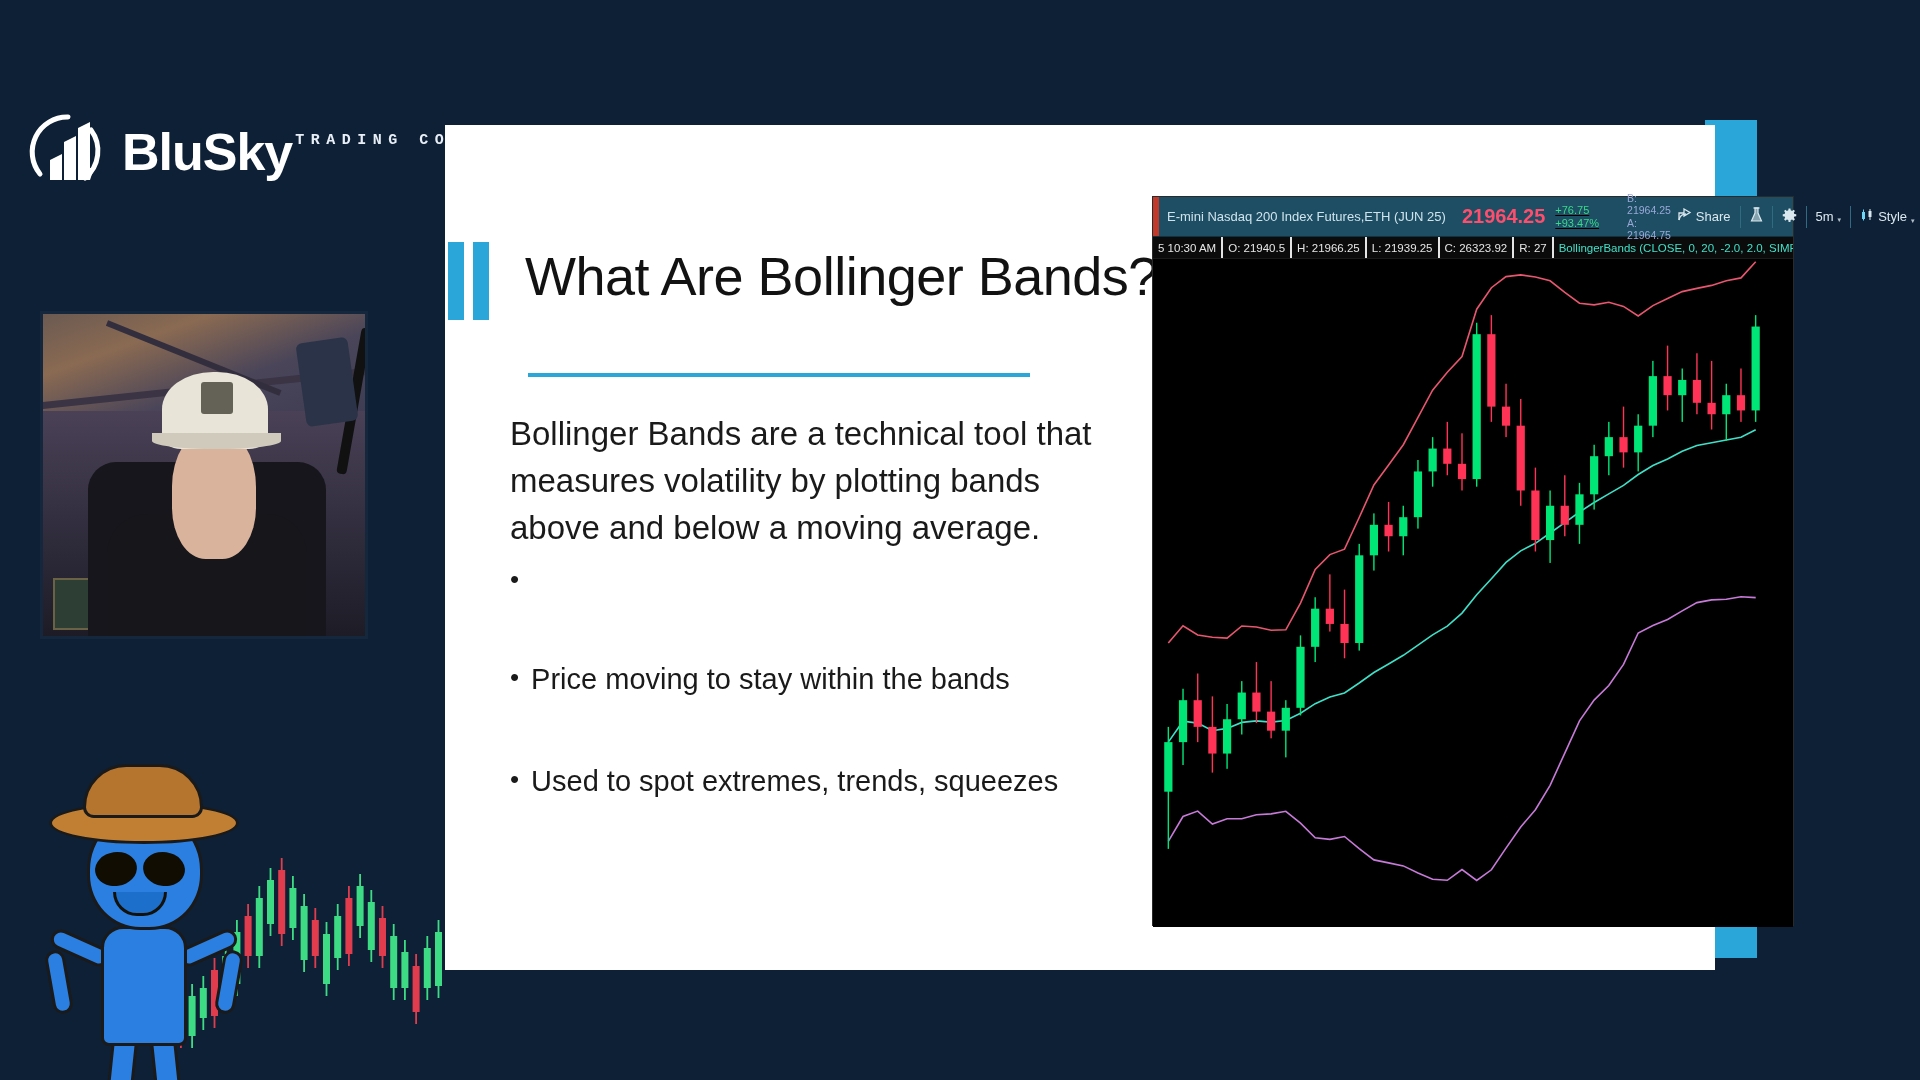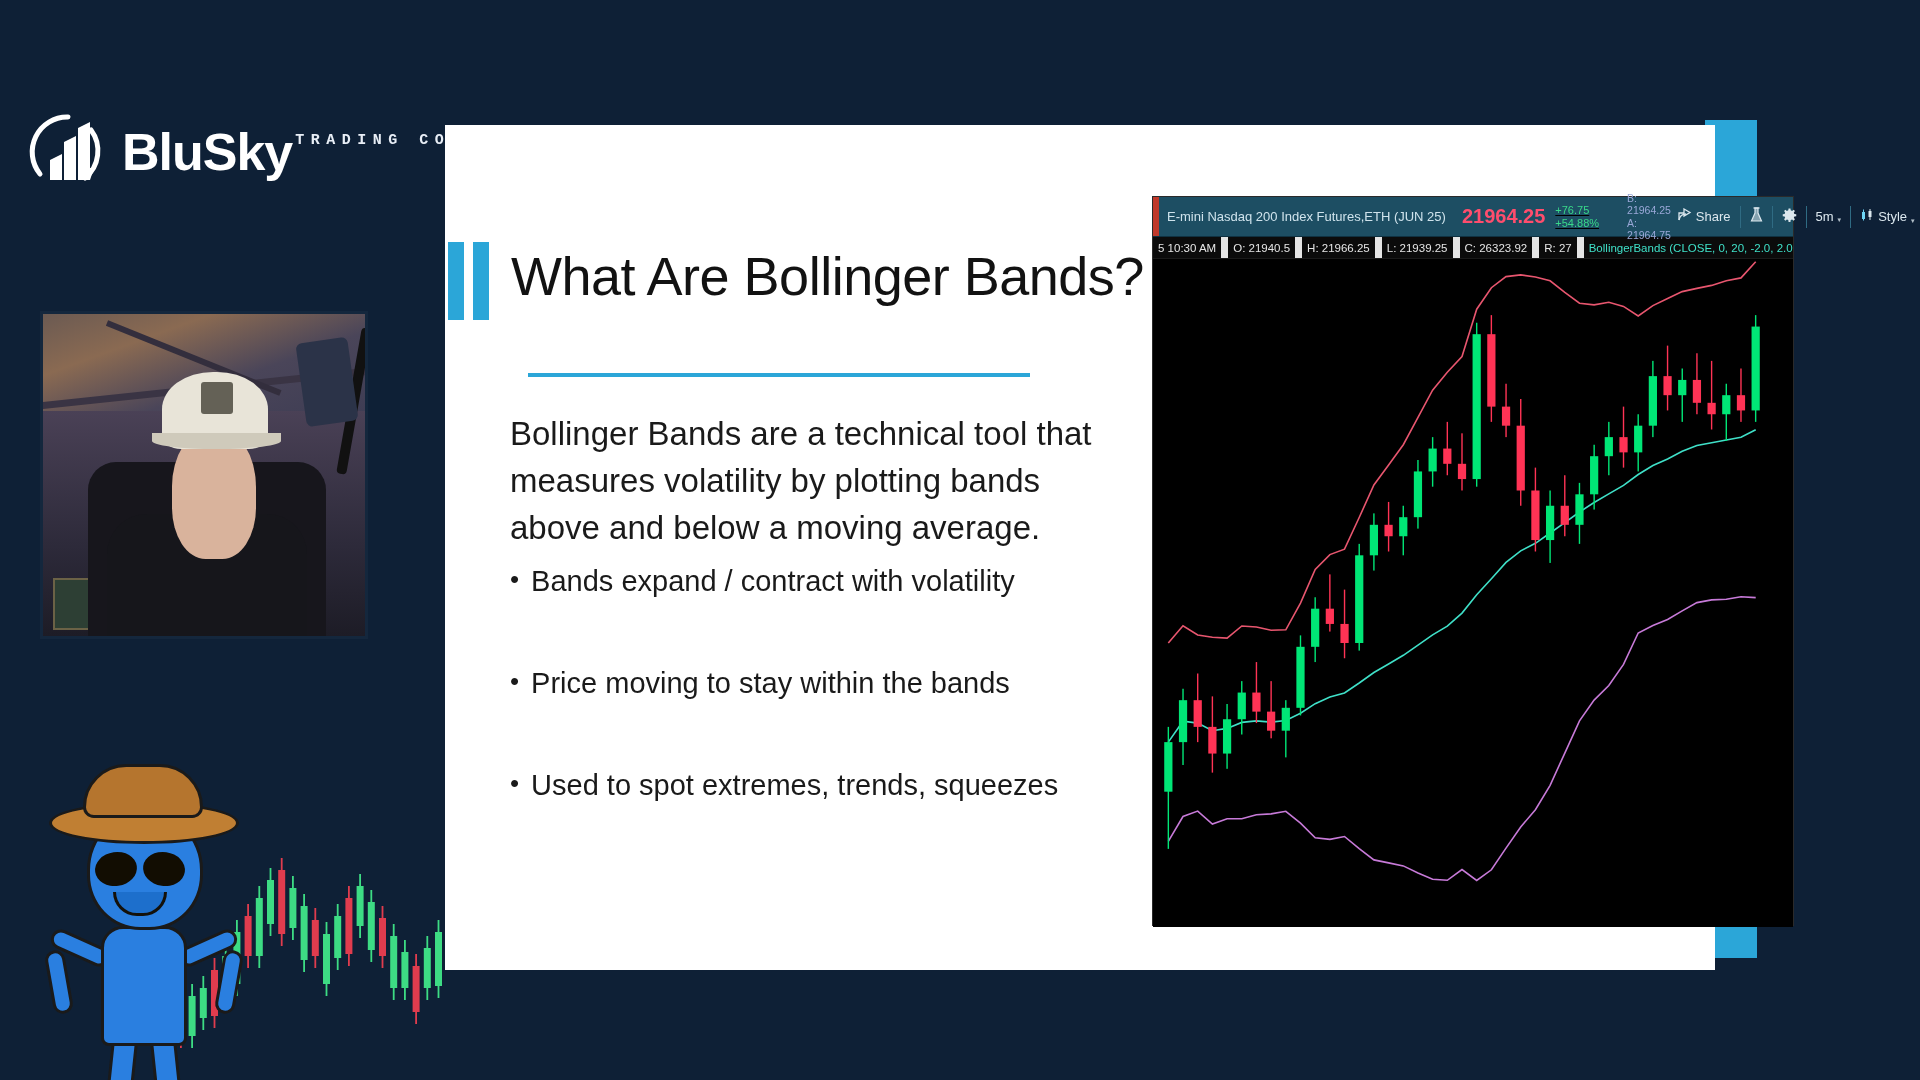--- a/index.html
+++ b/index.html
@@ -164,21 +164,21 @@
   .slide{
     position:absolute; left:445px; top:125px;
     width:1270px; height:845px; background:#ffffff;
   }
   .title-bars{
     position:absolute; left:448px; top:242px;
     display:flex; gap:9px;
   }
   .tb{ width:16px; height:78px; background:#2ba6d8; }
   .slide-title{
-    position:absolute; left:511px; top:245px;
+    position:absolute; left:525px; top:245px;
     font-size:54px; color:#121212; font-weight:normal;
     font-family:"Liberation Sans", sans-serif;
     letter-spacing:-.5px; white-space:nowrap;
   }
   .divider{
     position:absolute; left:528px; top:373px;
     width:502px; height:4px; background:#2ba6d8;
   }
   .para{
     position:absolute; left:510px; top:410px; width:600px;
@@ -228,21 +228,21 @@
   }
   .tv-sep{ width:1px; height:22px; background:#2f6b83; }
   .tv-caret{ font-size:7px; align-self:flex-end; opacity:.8; }
 
   .tv-ohlc{
     height:22px; background:#0b0b0b; display:flex; align-items:center;
     font-size:11.5px; white-space:nowrap; overflow:hidden;
     border-bottom:1px solid #1a1a1a;
   }
   .ohlc-cell{
-    color:#e6e6e6; padding:0 5px; border-right:7px solid #e5e5e5;
+    color:#e6e6e6; padding:0 5px; border-right:2px solid #e5e5e5;
     height:100%; display:flex; align-items:center;
   }
   .bb-label{ color:#3fe0c8; padding:0 5px; }
 
   .tv-plot{ position:relative; height:668px; background:#000; overflow:hidden; }
   .tv-plot svg{ display:block; }
 </style>
 </head>
 <body>
 
@@ -367,41 +367,40 @@
     <div class="tb"></div>
 </div>
 <div class="slide-title">What Are Bollinger Bands?</div>
 <div class="divider"></div>
 
 <div class="para">Bollinger Bands are a technical tool that measures volatility by plotting bands above and below a moving average.</div>
 
 <ul class="bullets">
   <li>
     <span class="dot">•</span>
-    <span>Bands expand / contract with volatility</span>
   </li>
   <li>
     <span class="dot">•</span>
     <span>Price moving to stay within the bands</span>
   </li>
   <li>
     <span class="dot">•</span>
     <span>Used to spot extremes, trends, squeezes</span>
   </li>
 </ul>
 
 <div class="chart-card">
 
   <div class="tv-topbar">
     <div class="tv-redstub"></div>
     <div class="tv-symbol">E-mini Nasdaq 200 Index Futures,ETH (JUN 25)</div>
     <div class="tv-price">21964.25</div>
     <div class="tv-chg">
       <div>+76.75</div>
-      <div>+54.88%</div>
+      <div>+93.47%</div>
     </div>
     <div class="tv-ba">
       <div>B: 21964.25</div>
       <div>A: 21964.75</div>
     </div>
 
     <div class="tv-tools">
       <div class="tv-btn">
         <span>
           <svg width="14" height="14" viewBox="0 0 14 14">

